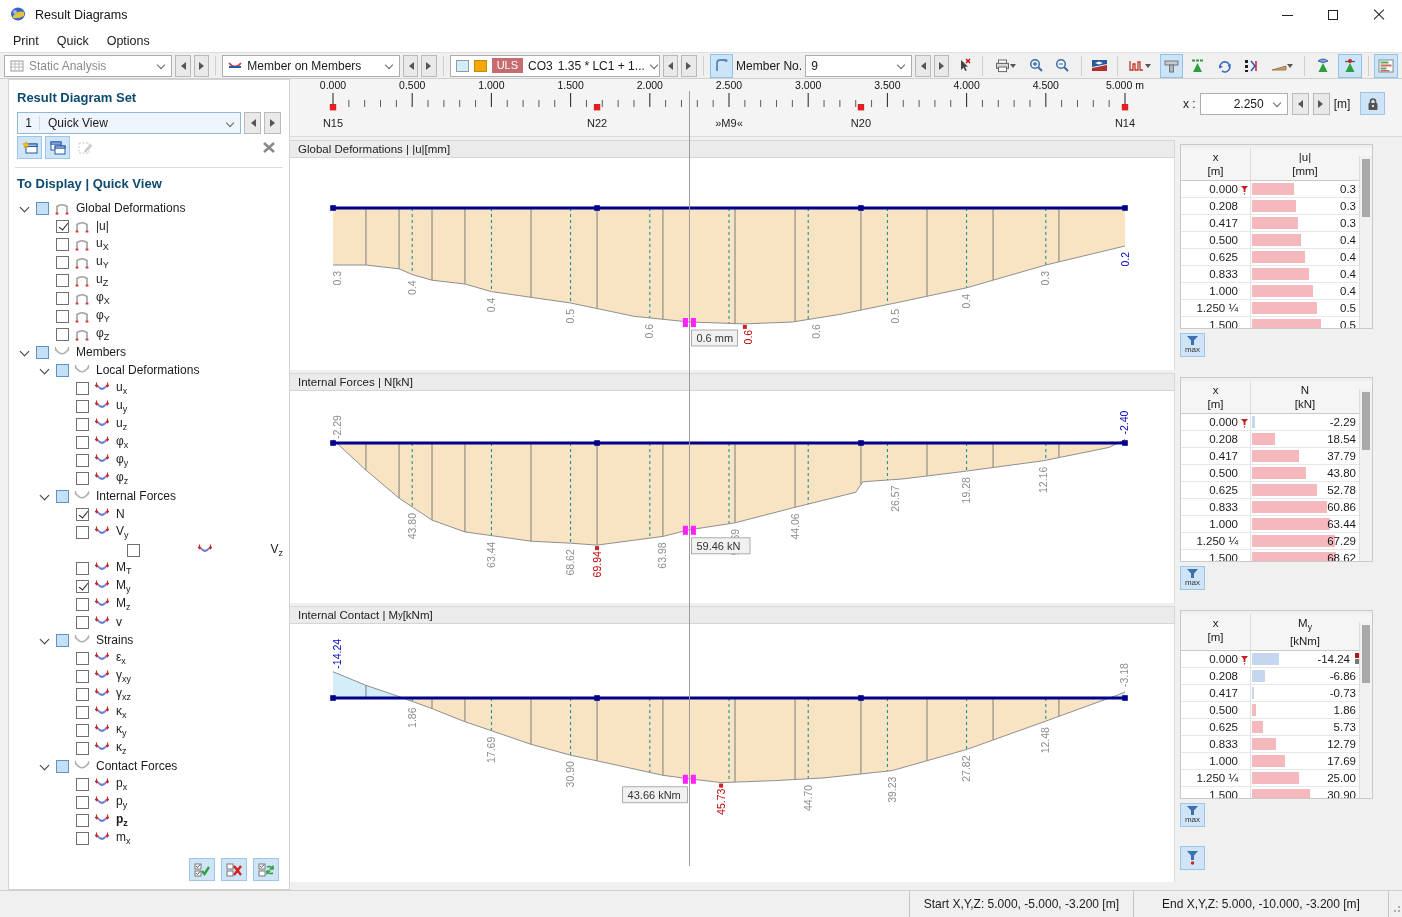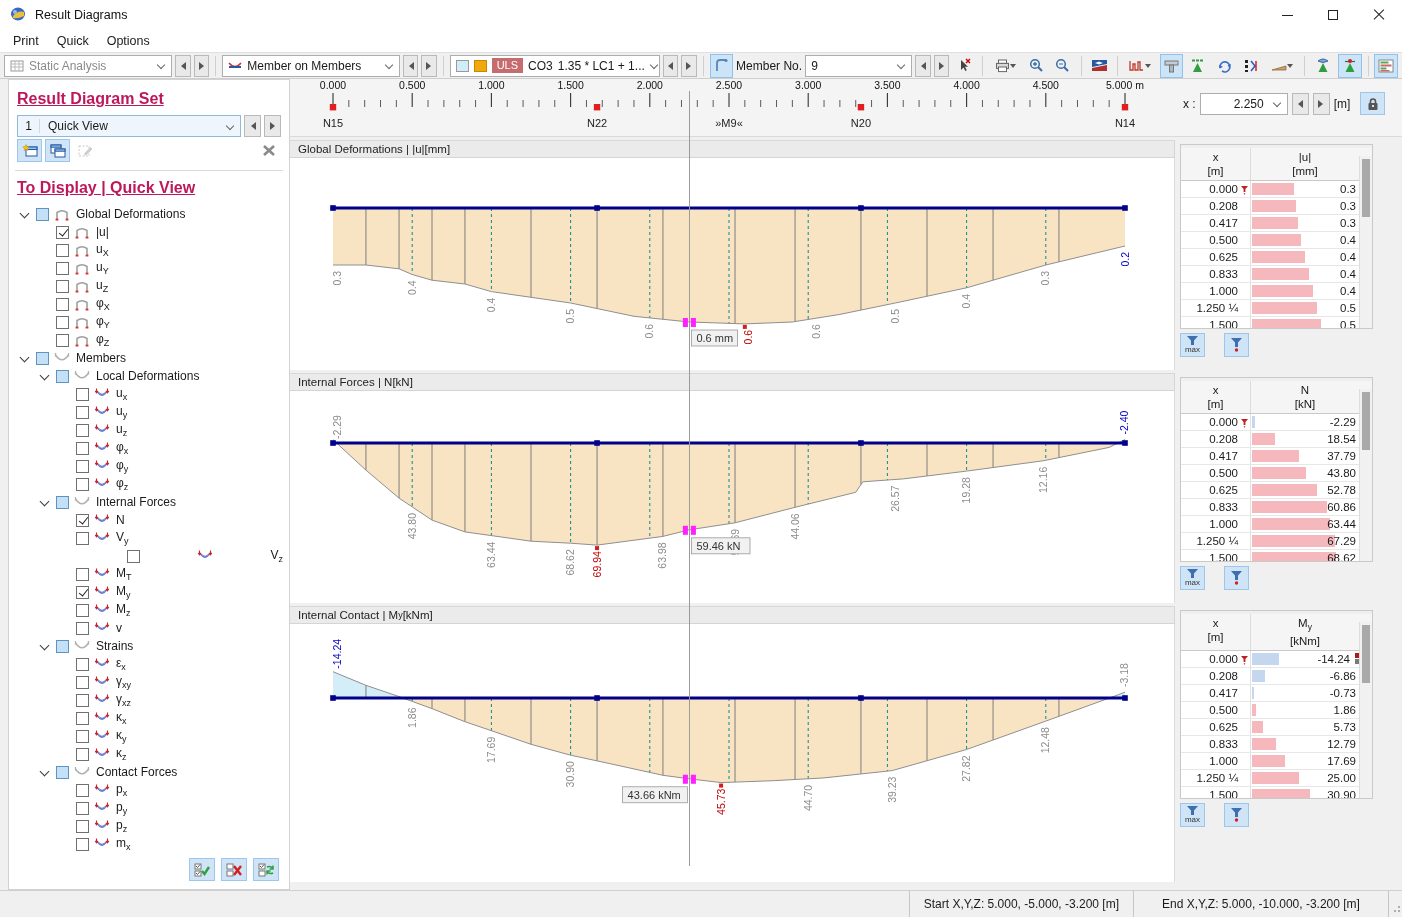--- a/index.html
+++ b/index.html
@@ -37,21 +37,21 @@
   .tbtn { width:26px; height:24px; background:transparent; border:1px solid transparent; display:flex; align-items:center; justify-content:center; padding:0; }
   .tbtn.active { background:#cce4f7; border-color:#92c2ea; }
   .tsep { width:1px; height:20px; background:#cfcfcf; margin:0 3px; }
   .uls-badge { color:#fff; font-size:11px; padding:1px 5px 2px; }
   .swatch { width:13px; height:12px; border:1px solid #999; display:inline-block; flex:none; }
   .lbl { white-space:nowrap; }
   
   .workspace { display:flex; height:811px; }
   .gutter { width:8px; background:#f0f0f0; }
   .sidebar { width:282px; background:#fff; border:1px solid #d2d2d2; display:flex; flex-direction:column; padding:6px 6px 4px 6px; }
-  .sb-title { color:#be185d; font-weight:bold; font-size:16px; padding:4px 2px 6px;text-decoration:underline; }
+  .sb-title { color:#0c4a6e; font-weight:bold; font-size:13px; padding:4px 2px 6px; }
   .sb-row { display:flex; align-items:center; gap:3px; padding:1px 2px; }
   .set-combo { flex:1; height:22px; border:1px solid #8fb8d9; background:#eef5fc; display:flex; align-items:center; }
   .set-num { width:22px; text-align:center; border-right:1px solid #c9dcec; }
   .set-name { padding-left:8px; }
   .set-combo .chev { margin-right:5px; }
   .sbtn { width:25px; height:23px; border:1px solid transparent; background:transparent; display:flex; align-items:center; justify-content:center; padding:0; }
   .sbtn.active { background:#cfe4f6; border-color:#9cc6ea; }
   .sbtn.dis { opacity:.45; }
   .sb-sep { height:1px; background:#dcdcdc; margin:7px 0 4px; }
   .tree { flex:1; overflow:hidden; margin-top:2px; }
@@ -94,21 +94,21 @@
   .trw { display:flex; height:17px; border-bottom:1px solid #e7e7e7; }
   .tc1 { width:70px; border-right:1px solid #e0e0e0; text-align:right; padding:2px 12px 0 0; position:relative; white-space:nowrap; }
   .tc1 .rfico { position:absolute; right:2px; top:4px; }
   .tc2 { flex:1; position:relative; }
   .tc2 .bar { position:absolute; left:1px; top:2px; bottom:2px; }
   .tc2 .val { position:absolute; right:3px; top:2px; }
   .tc2 .vicons { position:absolute; right:-1px; top:2px; display:flex; flex-direction:column; gap:1px; }
   .tc2 .vicons i { width:5px; height:5px; display:block; }
   .tsb { position:absolute; right:0; top:11px; bottom:0; width:13px; background:#f1f1f1; border-left:1px solid #ddd; }
   .tsb .thumb { position:absolute; left:2px; top:3px; width:8px; height:58px; background:#a9a9a9; }
-  .tbtns { display:flex; gap:19px; margin-top:4px; }
+  .tbtns { display:flex; gap:19px; margin-top:4px;flex-direction:column; }
   .fbtn { width:25px; height:24px; background:#cfe4f6; border:1px solid #9cc6ea; display:flex; flex-direction:column; align-items:center; justify-content:center; padding:0; font-size:8px; color:#333; line-height:8px; }
   
   .statusbar { height:27px; background:#f0f0f0; border-top:1px solid #cfcfcf; display:flex; align-items:center; font-size:12px; }
   .statusbar .sp { flex:1; }
   .sseg { border-left:1px solid #c6c6c6; height:100%; display:flex; align-items:center; justify-content:center; padding:0 14px; white-space:nowrap; }
   .grip { width:14px; height:100%; position:relative; border-left:1px solid #c6c6c6; }
 </style>
 </head>
 <body>
 
@@ -753,21 +753,21 @@
           <span class="cb "></span>
           <span class="ticon">
             <svg width="16" height="12" viewBox="0 0 16 12">
               <path d="M2.5,3.5 Q8,11.5 13.5,3.5 L12,3.5 Q8,9 4,3.5 Z" fill="#8590dd" stroke="#5a64c8" stroke-width="0.8"></path>
               <path d="M2.5,0.5 v4 m-1.3,-1.6 l1.3,1.8 1.3,-1.8" fill="none" stroke="#c22" stroke-width="1.1"></path>
               <path d="M13.5,0.5 v4 m-1.3,-1.6 l1.3,1.8 1.3,-1.8" fill="none" stroke="#c22" stroke-width="1.1"></path>
             </svg>
           </span>
           <span class="tlabel">p<sub>y</sub></span>
         </div>
-        <div class="trow" style="padding-left: 44px;">
+        <div class="trow" style="padding-left: 44px; font-weight: bold;">
           <span class="exp"></span>
           <span class="cb "></span>
           <span class="ticon">
             <svg width="16" height="12" viewBox="0 0 16 12">
               <path d="M2.5,3.5 Q8,11.5 13.5,3.5 L12,3.5 Q8,9 4,3.5 Z" fill="#8590dd" stroke="#5a64c8" stroke-width="0.8"></path>
               <path d="M2.5,0.5 v4 m-1.3,-1.6 l1.3,1.8 1.3,-1.8" fill="none" stroke="#c22" stroke-width="1.1"></path>
               <path d="M13.5,0.5 v4 m-1.3,-1.6 l1.3,1.8 1.3,-1.8" fill="none" stroke="#c22" stroke-width="1.1"></path>
             </svg>
           </span>
           <span class="tlabel">p<sub>z</sub></span>

